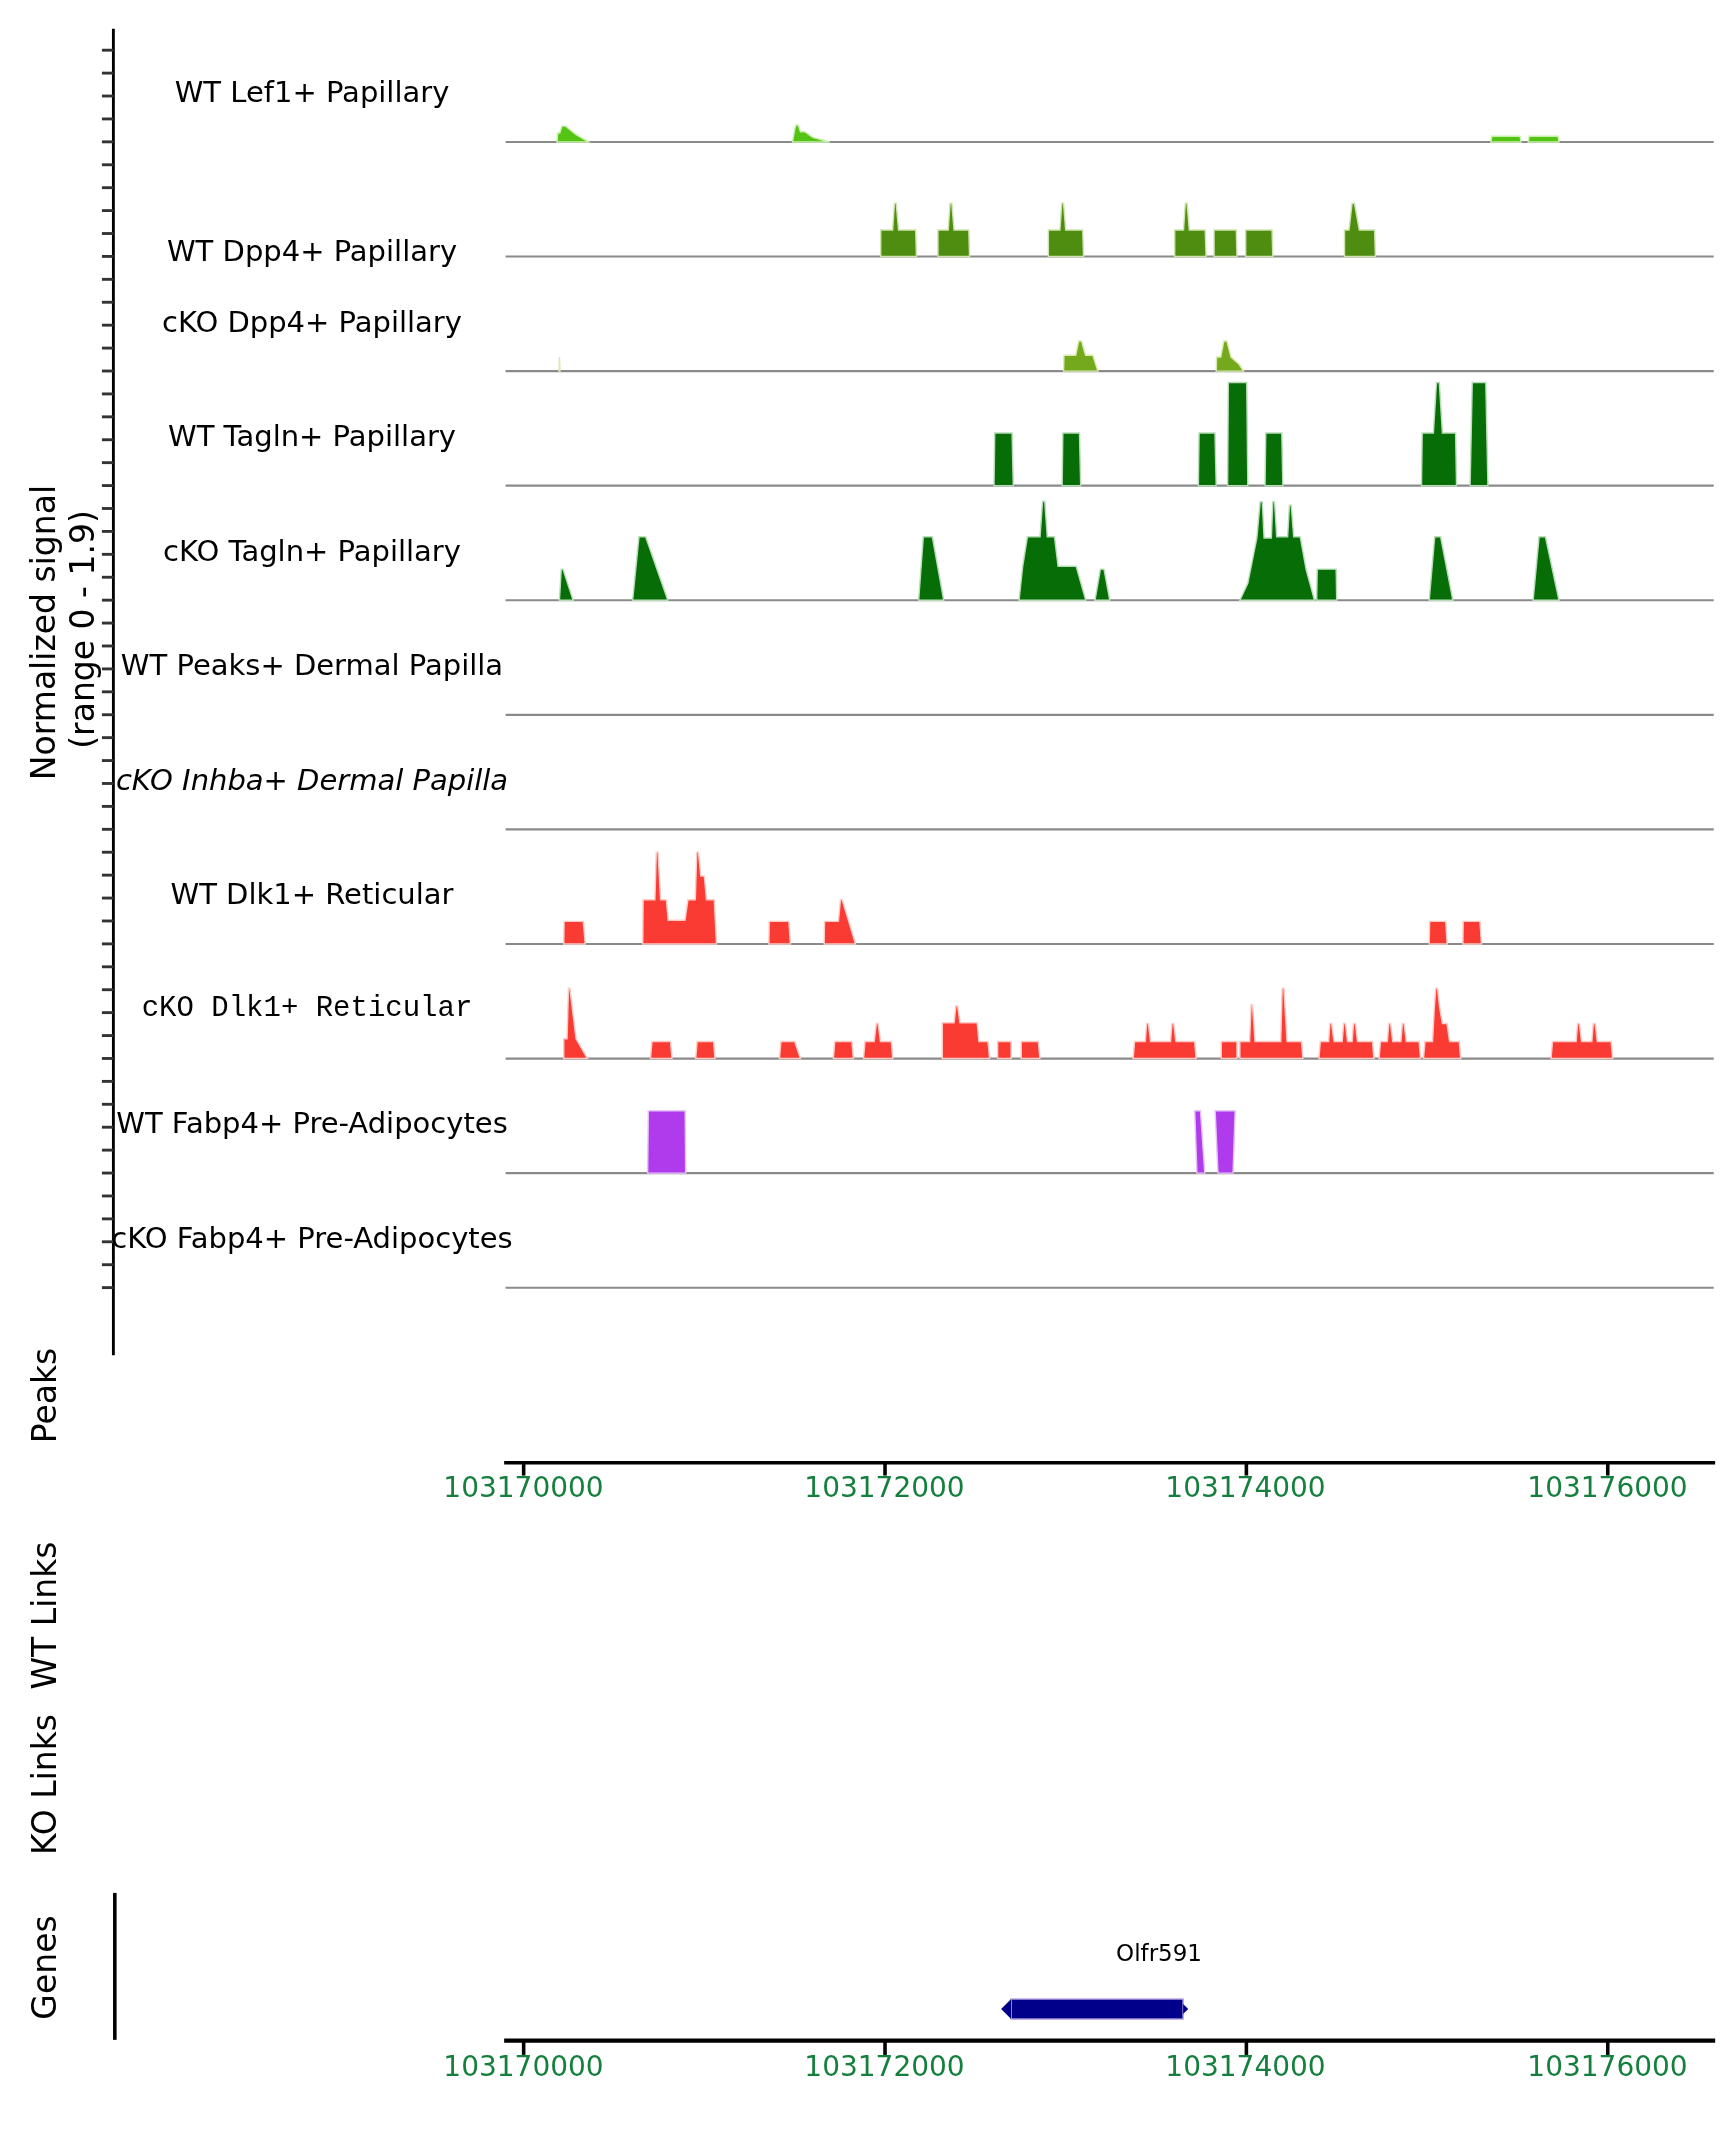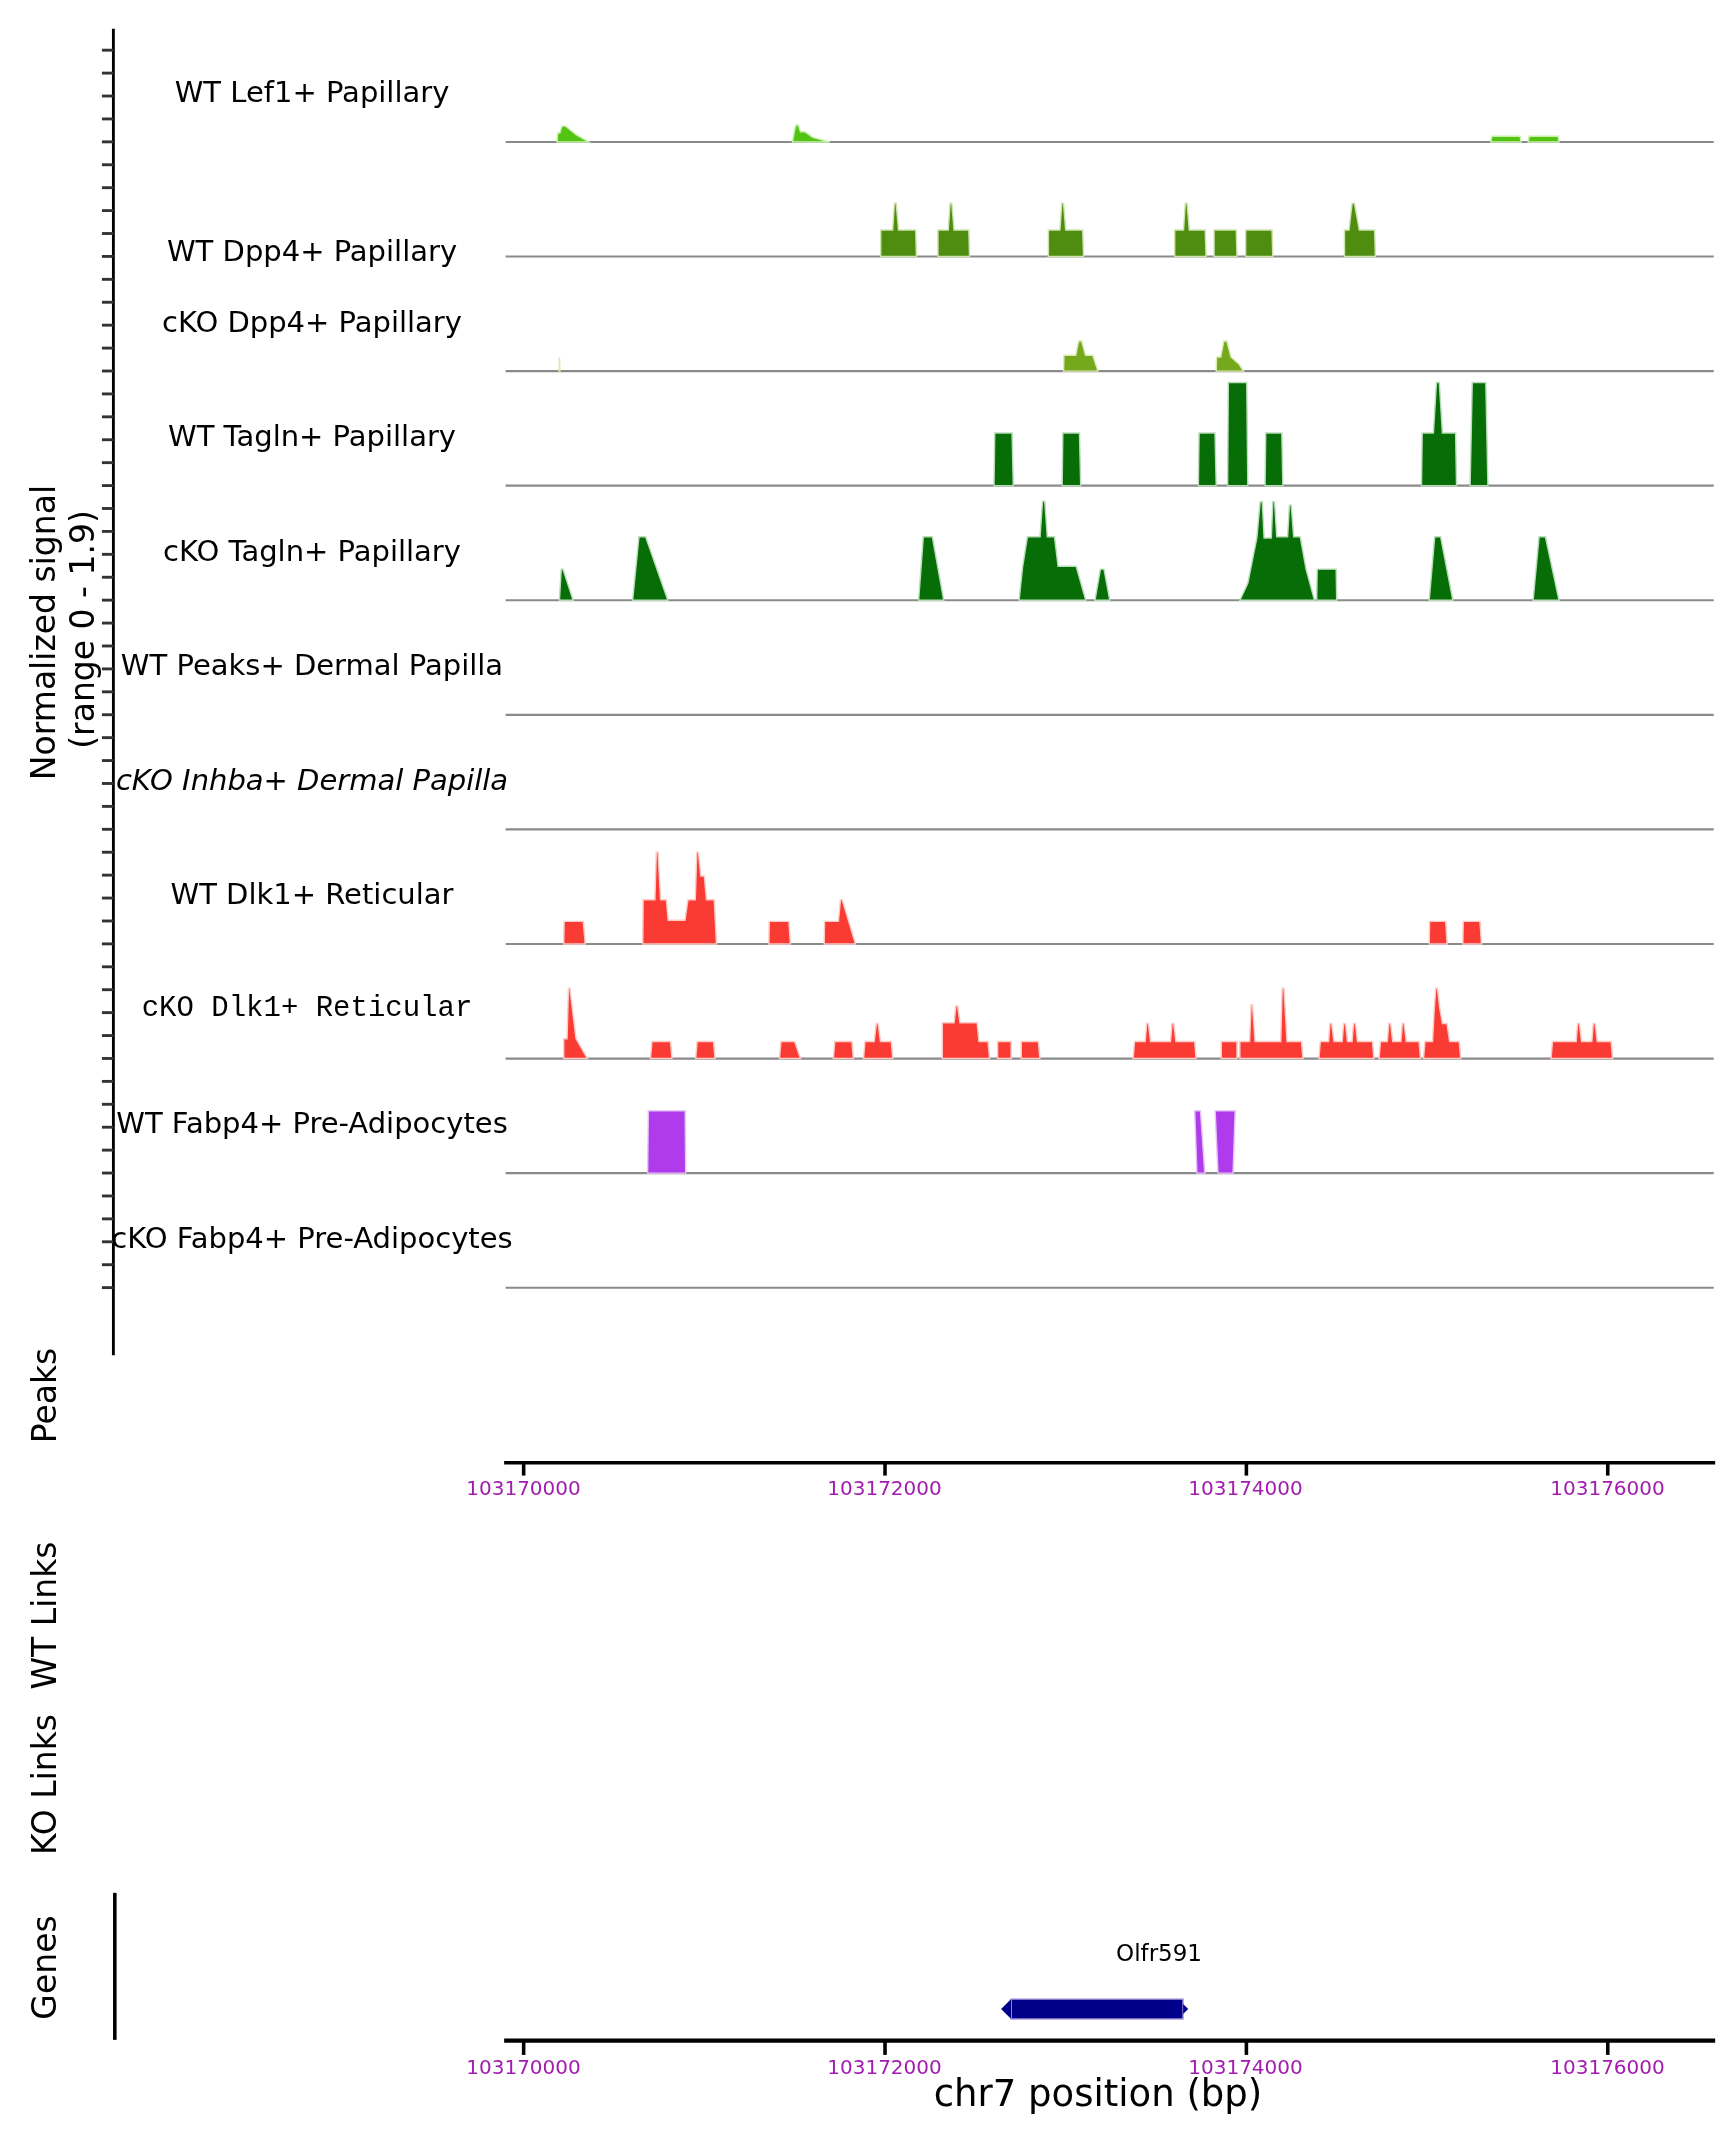--- a/index.html
+++ b/index.html
@@ -1,21 +1,21 @@
 <!DOCTYPE html>
 <html style="font-size:11.5px"><head>
 <meta charset="utf-8">
 <style>
   html,body{margin:0;padding:0;background:#ffffff;}
   .fig{position:relative;width:1721px;height:2151px;background:#ffffff;
        font-family:"DejaVu Sans","Liberation Sans",sans-serif;overflow:hidden;}
   svg.canvas{position:absolute;left:0;top:0;}
   .lbl{position:absolute;color:#000;white-space:nowrap;}
   .track-lbl{width:430px;text-align:center;font-size:29px;line-height:34px;}
-  .tick-lbl{width:229px;text-align:center;font-size:20px;line-height:34px;color:#a21caf;}
+  .tick-lbl{width:229px;text-align:center;font-size:28px;line-height:34px;color:#15803d;}
   .rot{transform:rotate(-90deg);transform-origin:center center;text-align:center;}
   .ylab{width:574px;font-size:33px;line-height:37px;}
   .sect{width:358px;font-size:33px;line-height:37px;}
   .xlab{width:574px;text-align:center;font-size:37px;line-height:42px;}
   .gene-lbl{width:215px;text-align:center;font-size:23px;line-height:26px;}
 </style>
 </head>
 <body>
 
 <div class="fig">
@@ -184,16 +184,15 @@
   <div class="lbl tick-lbl" style="left:1131px;top:1471px;">103174000</div>
   <div class="lbl tick-lbl" style="left:1493px;top:1471px;">103176000</div>
 
   <div class="lbl gene-lbl" style="left:987px;top:1940px;text-align:right;">Olfr591</div>
 
   <div class="lbl tick-lbl" style="left:409px;top:2050px;">103170000</div>
   <div class="lbl tick-lbl" style="left:770px;top:2050px;">103172000</div>
   <div class="lbl tick-lbl" style="left:1131px;top:2050px;">103174000</div>
   <div class="lbl tick-lbl" style="left:1493px;top:2050px;">103176000</div>
 
-  <div class="lbl xlab" style="left:811px;top:2073px;">chr7 position (bp)</div>
 
 </div>
 
 
 </body></html>

